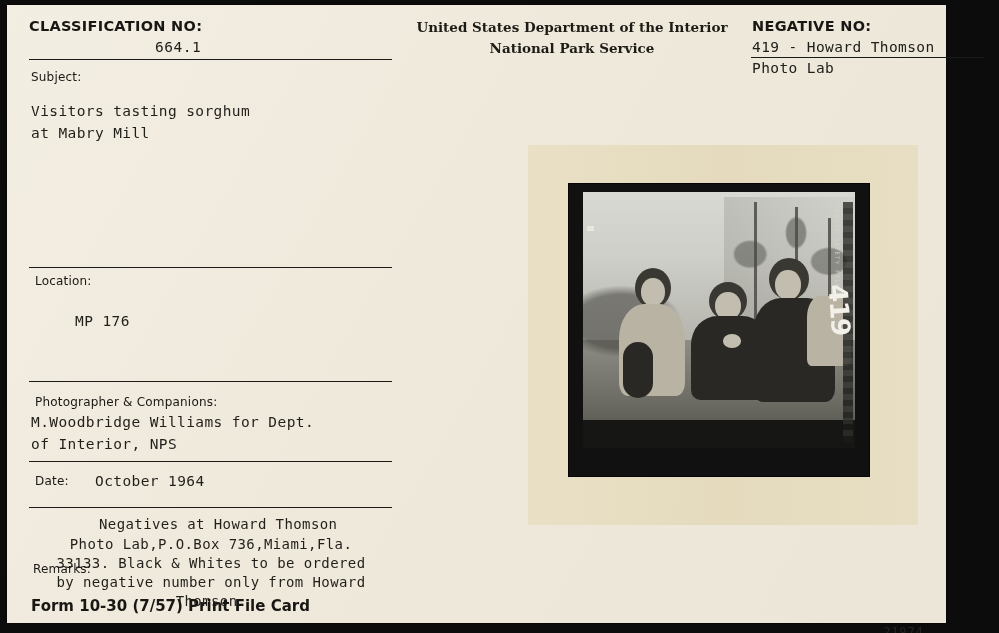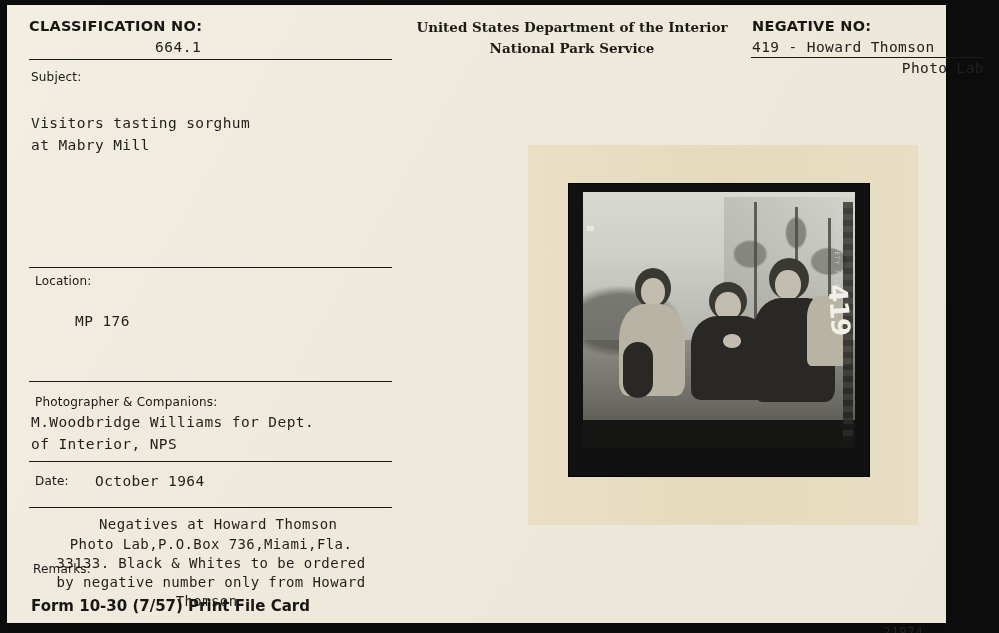--- a/index.html
+++ b/index.html
@@ -87,21 +87,21 @@
     width: 232px;
     font-size: 14.5px;
     color: #20201c;
     letter-spacing: 0.4px;
   }
   .hdr-neg-value2 {
     position: absolute;
     left: 745px;
     top: 55px;
     width: 232px;
-    text-align: right;
+    text-align: left;
     font-size: 14.5px;
     color: #20201c;
     letter-spacing: 0.4px;
   }
   .rule-neg {
     position: absolute;
     left: 744px;
     top: 52px;
     width: 233px;
     height: 0;
@@ -323,21 +323,21 @@
       <div>United States Department of the Interior</div>
       <div>National Park Service</div>
     </div>
 
     <div class="hdr-neg-label">NEGATIVE NO:</div>
     <div class="hdr-neg-value">419 - Howard Thomson</div>
     <div class="rule-neg"></div>
     <div class="hdr-neg-value2">Photo Lab</div>
 
     <div class="field-label subject-label">Subject:</div>
-    <div class="field-value subject-value" style="white-space: pre-line; margin-top: 12px;">Visitors tasting sorghum
+    <div class="field-value subject-value" style="white-space: pre-line;">Visitors tasting sorghum
 at Mabry Mill</div>
     <div class="rule rule-subject"></div>
 
     <div class="field-label location-label">Location:</div>
     <div class="field-value location-value">MP 176</div>
     <div class="rule rule-location"></div>
 
     <div class="field-label photog-label">Photographer &amp; Companions:</div>
     <div class="field-value photog-value" style="white-space: pre-line;">M.Woodbridge Williams for Dept.
 of Interior, NPS</div>

